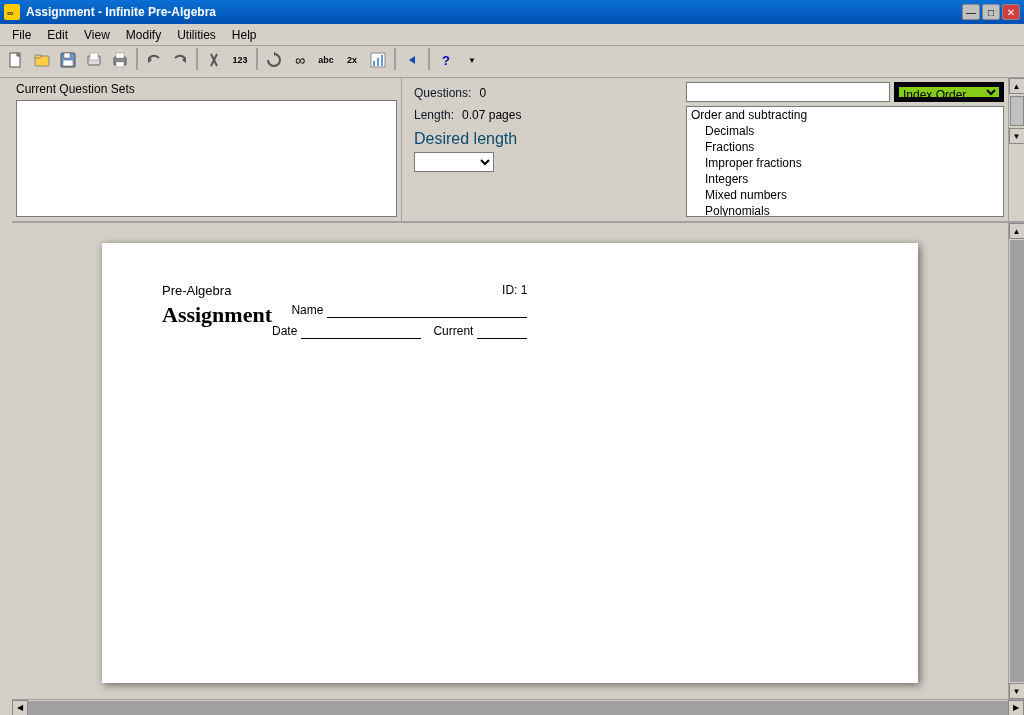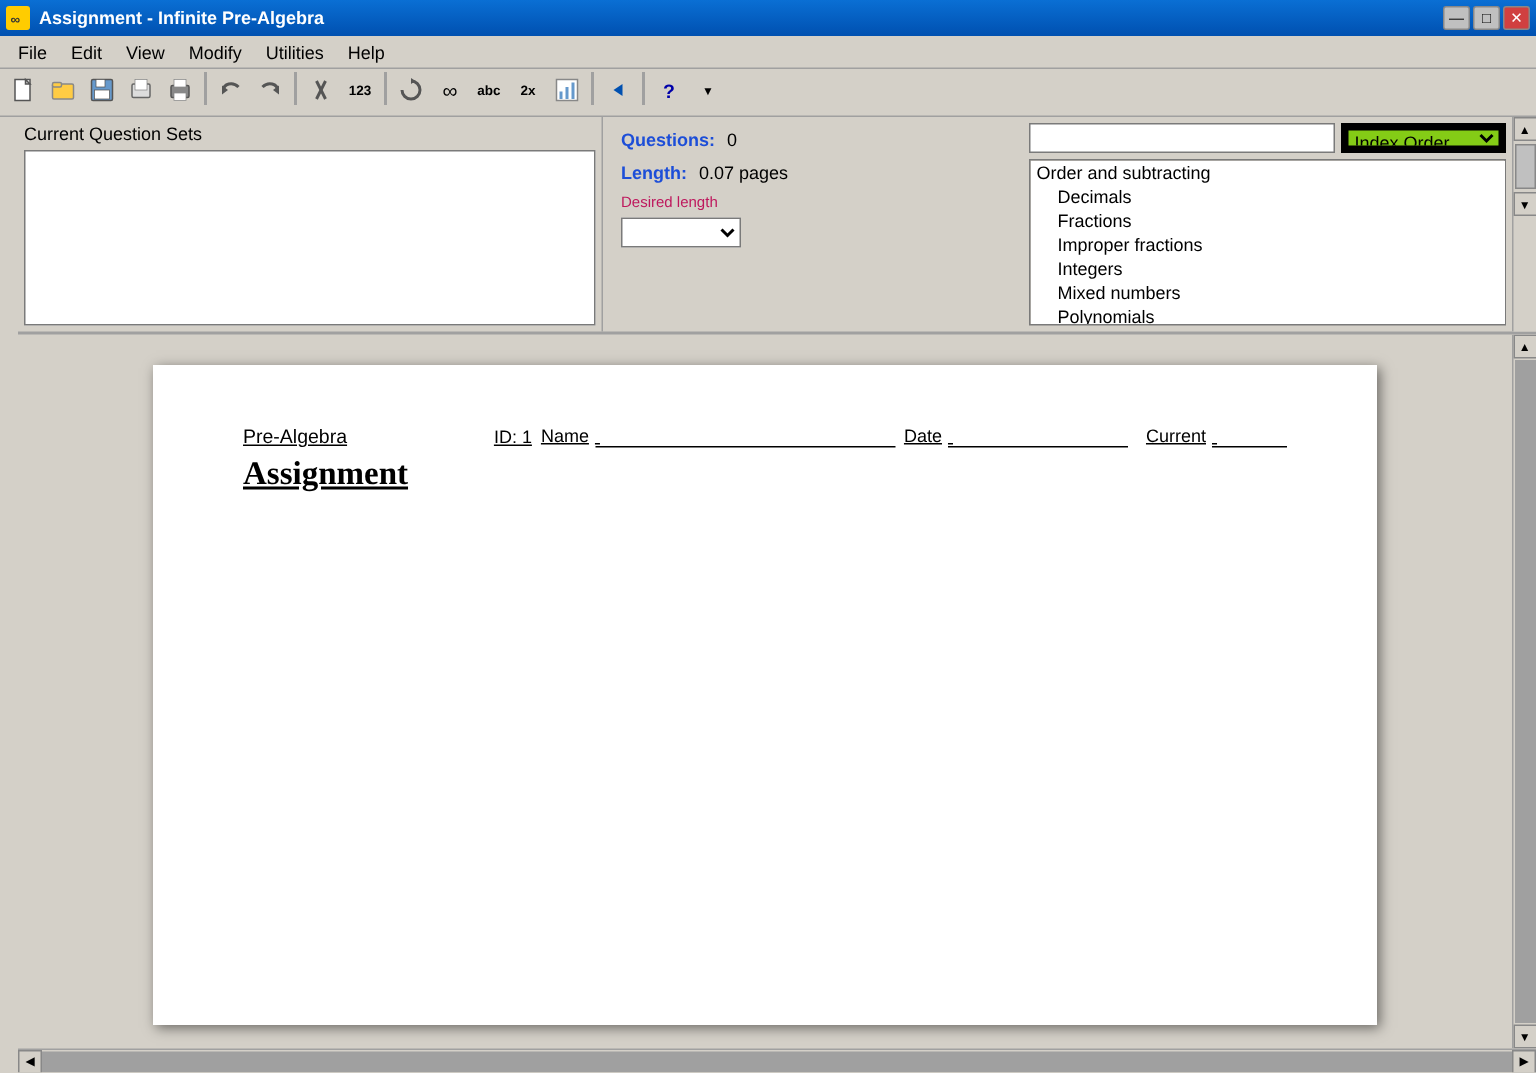--- a/index.html
+++ b/index.html
@@ -126,25 +126,25 @@
       display: flex;
       flex-direction: column;
       gap: 8px;
     }
     .stat-row {
       display: flex;
       align-items: center;
       gap: 8px;
       font-size: 12px;
     }
-    .stat-label { color: #1d4ed8; font-weight: bold; }
+    .stat-label { color: #0f172a; }
     .stat-value { color: #000; }
     #desired-length-label {
-      color: #be185d;
-      font-size: 10px;
+      color: #0c4a6e;
+      font-size: 16px;
       margin-bottom: 4px;
     }
     #desired-length-select {
       width: 80px;
       height: 20px;
       background: white;
       border: 1px solid #7a7a7a;
       font-size: 12px;
     }
 
@@ -230,31 +230,29 @@
       background: white;
       width: 816px;
       min-height: 440px;
       box-shadow: 2px 2px 8px rgba(0,0,0,0.5);
       padding: 40px 60px 40px 60px;
       position: relative;
       font-family: Arial, sans-serif;
     }
     #doc-header {
       display: flex;
-      justify-content: space-between;
       align-items: flex-start;
       margin-bottom: 10px;
-      text-decoration: underline;
     }
     #doc-subject {
       font-size: 13px;
     }
     #doc-name-line {
       display: flex;
-      flex-direction: row;
+      flex-direction: column;
       align-items: flex-end;
       font-size: 13px;
       gap: 6px;
     }
     .doc-field-line {
       display: flex;
       align-items: baseline;
       gap: 4px;
       font-size: 12px;
     }

